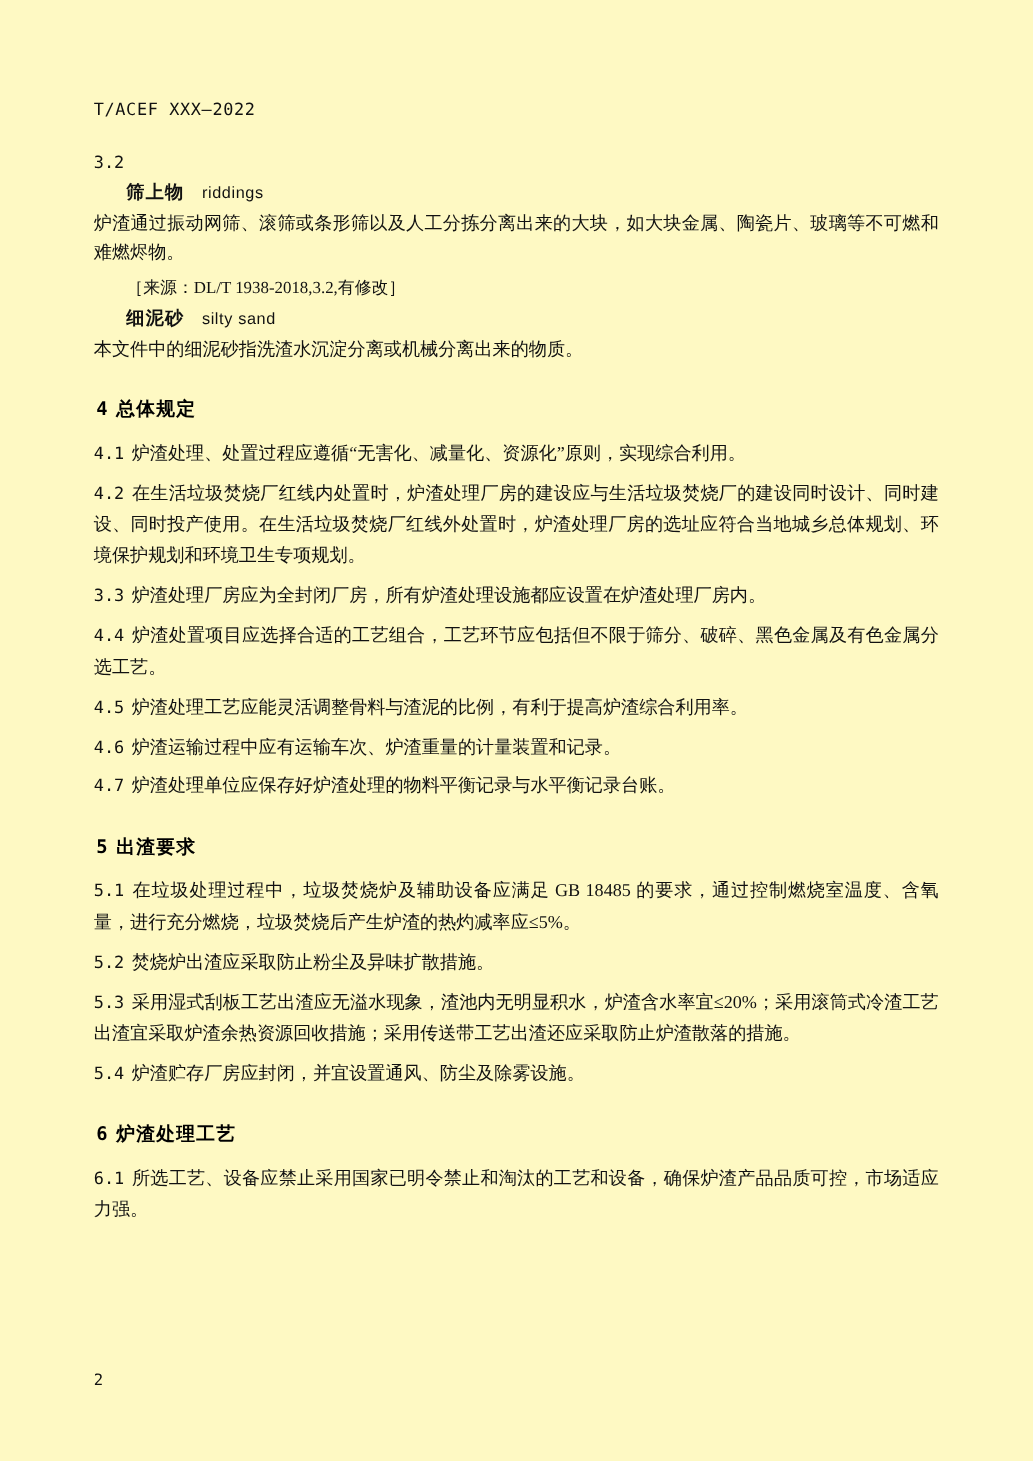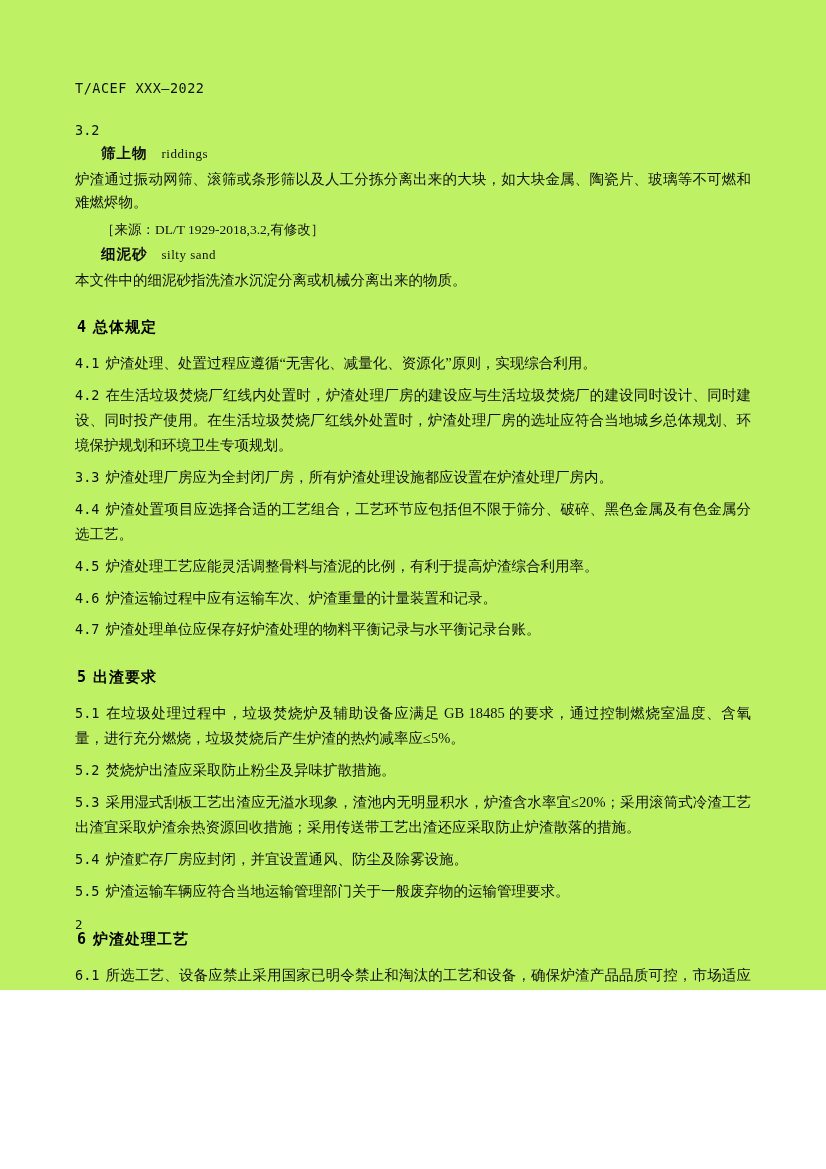--- a/index.html
+++ b/index.html
@@ -7,23 +7,23 @@
     padding: 0;
     background: #ffffff;
   }
   body {
     font-family: "Liberation Serif", "DejaVu Serif", serif;
     color: #000000;
   }
   .page {
     position: relative;
     width: 826px;
-    height: 990px;
+    height: 1169px;
     margin: 0 auto;
-    background: #bef264;
+    background: #fef9c3;
     box-sizing: border-box;
     overflow: hidden;
   }
   .content {
     position: absolute;
     left: 75px;
     top: 80px;
     width: 676px;
   }
   .header-line {
@@ -43,21 +43,21 @@
     margin: 0 0 5px 0;
     padding-left: 26px;
     font-size: 14.5px;
     color: #111;
   }
   .term-cn {
     font-weight: bold;
     letter-spacing: 1px;
   }
   .term-en {
-    font-family: Liberation Serif, serif;
+    font-family: Liberation Sans, sans-serif;
     font-size: 13px;
     letter-spacing: 0.5px;
     margin-left: 14px;
     text-align: right;
   }
   .para {
     font-size: 14.5px;
     line-height: 1.62;
     text-align: justify;
     margin: 0 0 4px 0;
@@ -115,21 +115,21 @@
 
   <div class="content">
 
     <div class="header-line">T/ACEF XXX—2022</div>
 
     <div class="clause-num">3.2</div>
     <div class="term-line">
       <span class="term-cn">筛上物</span><span class="term-en">riddings</span>
     </div>
     <p class="para noindent">炉渣通过振动网筛、滚筛或条形筛以及人工分拣分离出来的大块，如大块金属、陶瓷片、玻璃等不可燃和难燃烬物。</p>
-    <div class="source-line">［来源：DL/T 1929-2018,3.2,有修改］</div>
+    <div class="source-line">［来源：DL/T 1938-2018,3.2,有修改］</div>
 
     <div class="term-line">
       <span class="term-cn">细泥砂</span><span class="term-en">silty sand</span>
     </div>
     <p class="para noindent">本文件中的细泥砂指洗渣水沉淀分离或机械分离出来的物质。</p>
 
     <div class="section-head">
       <span class="sec-no">4</span><span>总体规定</span>
     </div>
     <p class="item"><span class="no">4.1</span><span>炉渣处理、处置过程应遵循“无害化、减量化、资源化”原则，实现综合利用。</span></p>
@@ -140,21 +140,20 @@
     <p class="item"><span class="no">4.6</span><span>炉渣运输过程中应有运输车次、炉渣重量的计量装置和记录。</span></p>
     <p class="item"><span class="no">4.7</span><span>炉渣处理单位应保存好炉渣处理的物料平衡记录与水平衡记录台账。</span></p>
 
     <div class="section-head">
       <span class="sec-no">5</span><span>出渣要求</span>
     </div>
     <p class="item"><span class="no">5.1</span><span>在垃圾处理过程中，垃圾焚烧炉及辅助设备应满足 GB 18485 的要求，通过控制燃烧室温度、含氧量，进行充分燃烧，垃圾焚烧后产生炉渣的热灼减率应≤5%。</span></p>
     <p class="item"><span class="no">5.2</span><span>焚烧炉出渣应采取防止粉尘及异味扩散措施。</span></p>
     <p class="item"><span class="no">5.3</span><span>采用湿式刮板工艺出渣应无溢水现象，渣池内无明显积水，炉渣含水率宜≤20%；采用滚筒式冷渣工艺出渣宜采取炉渣余热资源回收措施；采用传送带工艺出渣还应采取防止炉渣散落的措施。</span></p>
     <p class="item"><span class="no">5.4</span><span>炉渣贮存厂房应封闭，并宜设置通风、防尘及除雾设施。</span></p>
-    <p class="item"><span class="no">5.5</span><span>炉渣运输车辆应符合当地运输管理部门关于一般废弃物的运输管理要求。</span></p>
 
     <div class="section-head">
       <span class="sec-no">6</span><span>炉渣处理工艺</span>
     </div>
     <p class="item"><span class="no">6.1</span><span>所选工艺、设备应禁止采用国家已明令禁止和淘汰的工艺和设备，确保炉渣产品品质可控，市场适应力强。</span></p>
 
   </div>
 
   <div class="footer">2</div>
 

